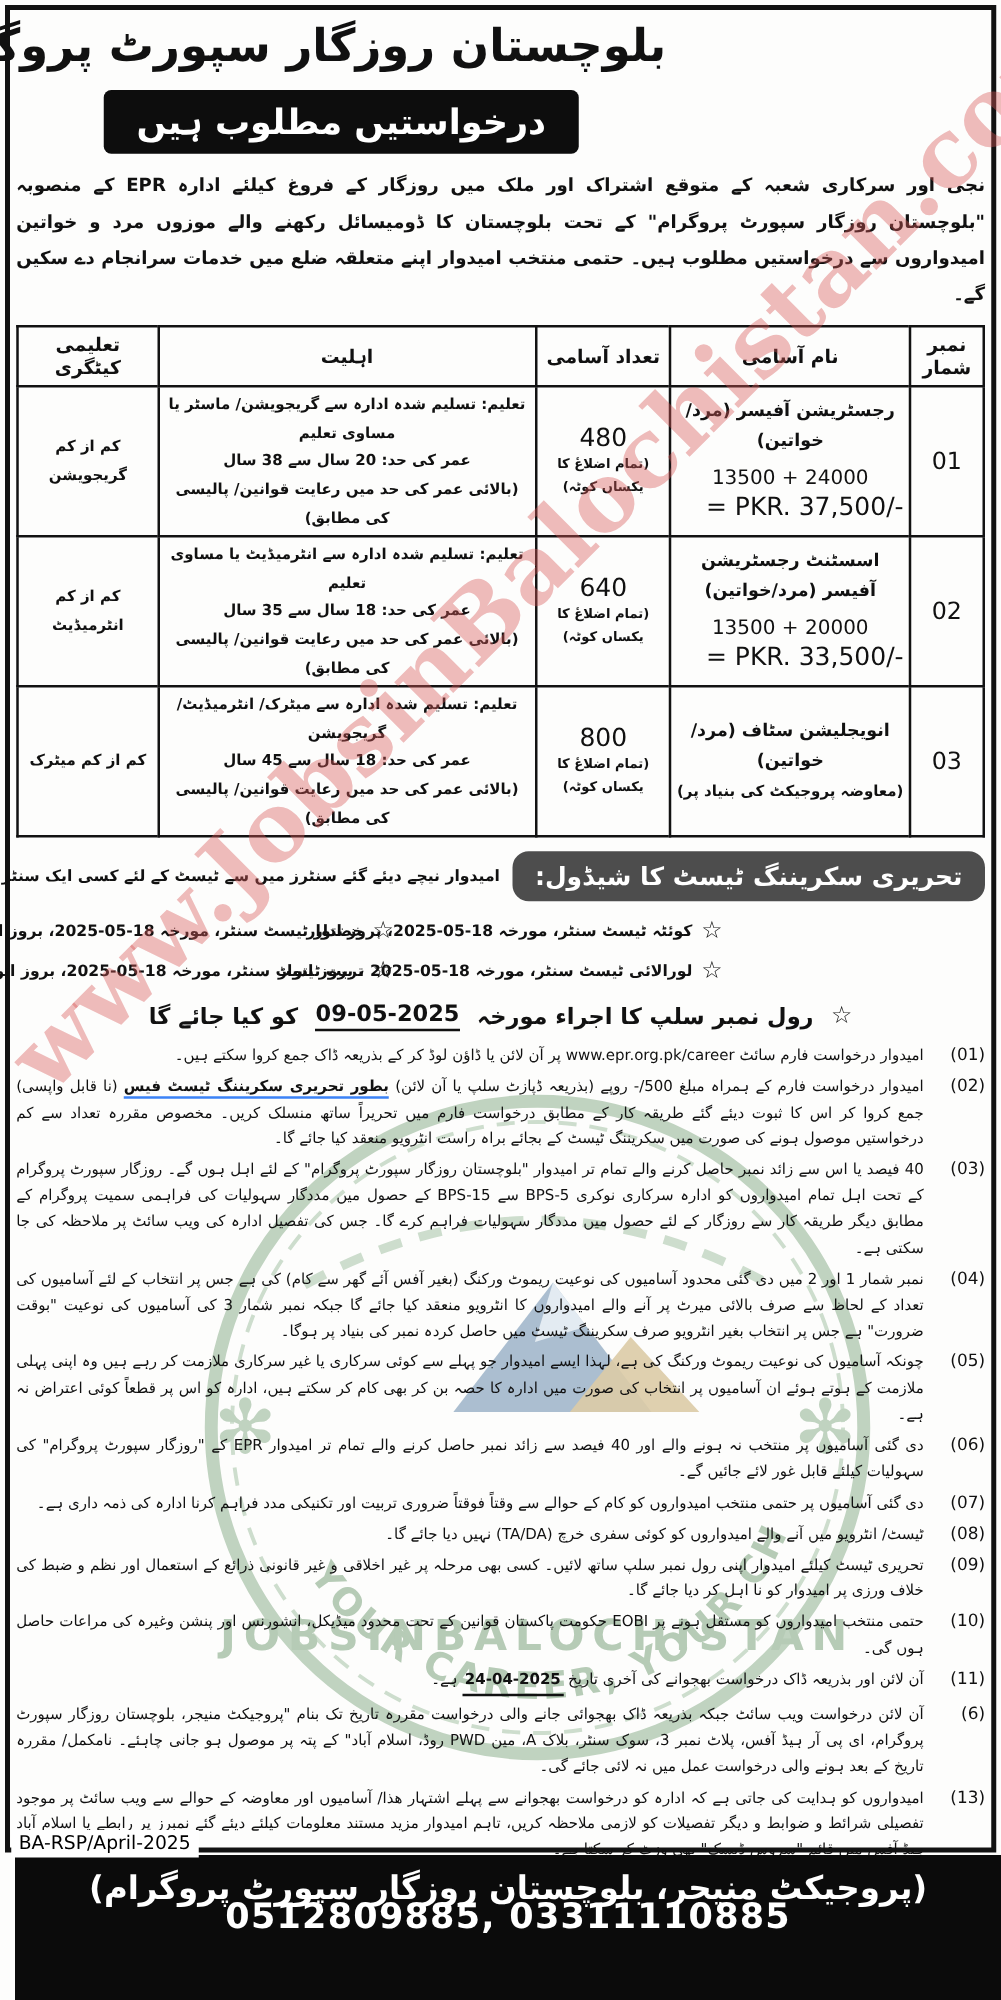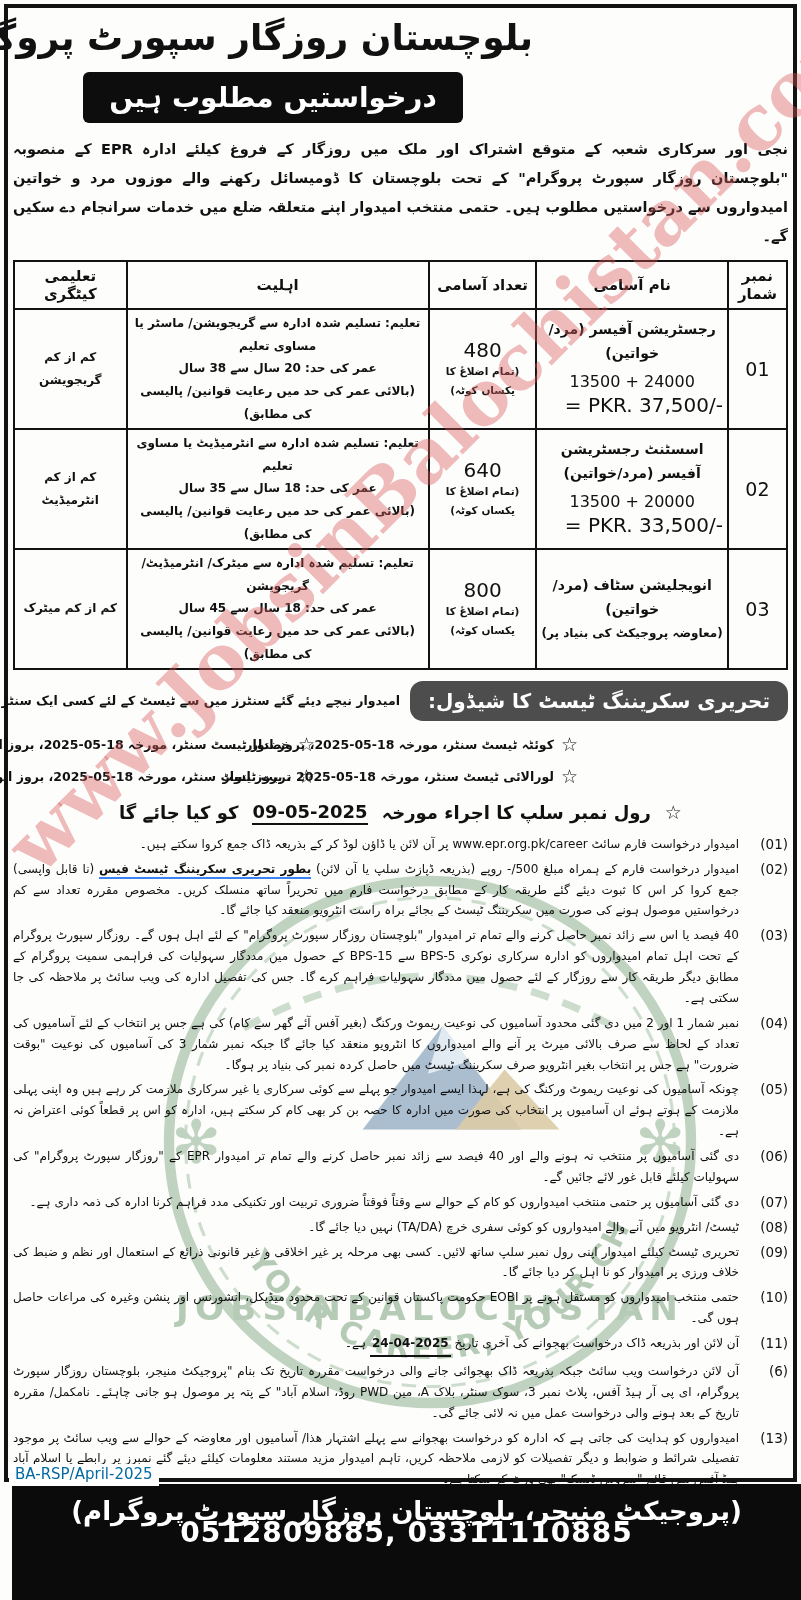--- a/index.html
+++ b/index.html
@@ -49,21 +49,21 @@
 
   
   .notes{direction:rtl;}
   .note{display:flex;direction:rtl;gap:9px;margin-bottom:4px;}
   .note-num{direction:ltr;min-width:40px;font-size:13.5px;text-align:right;padding-top:2px;}
   .note-text{flex:1;text-align:justify;font-size:12px;line-height:1.74;}
   .u{border-bottom:2px solid #3b82f6;font-weight:bold;padding-bottom:1px;}
   .d{border-bottom:2.5px solid #111;font-weight:bold;direction:ltr;display:inline-block;padding:0 2px 1px;}
 
   .doc-code{position:absolute;left:9px;bottom:114px;z-index:4;background:#fff;
-            font-size:15px;padding:1px 6px 3px;color:#0369a1;}
+            font-size:15px;padding:1px 6px 3px;color:#000000;}
 
   
   .footer{position:absolute;left:12px;right:0;bottom:0;height:116px;background:#0b0b0b;color:#fff;
           text-align:center;z-index:3;}
   .f1{font-size:26px;font-weight:bold;direction:rtl;margin-top:9px;line-height:1.4;}
   .f2{font-size:15.5px;direction:rtl;margin-top:1px;line-height:1.5;}
   .f-notice{position:relative;z-index:2;font-size:17px;font-weight:bold;margin-top:-2px;}
   .f-phones{font-size:28px;font-weight:bold;margin-top:-13px;letter-spacing:1px;direction:ltr;}
 
   

